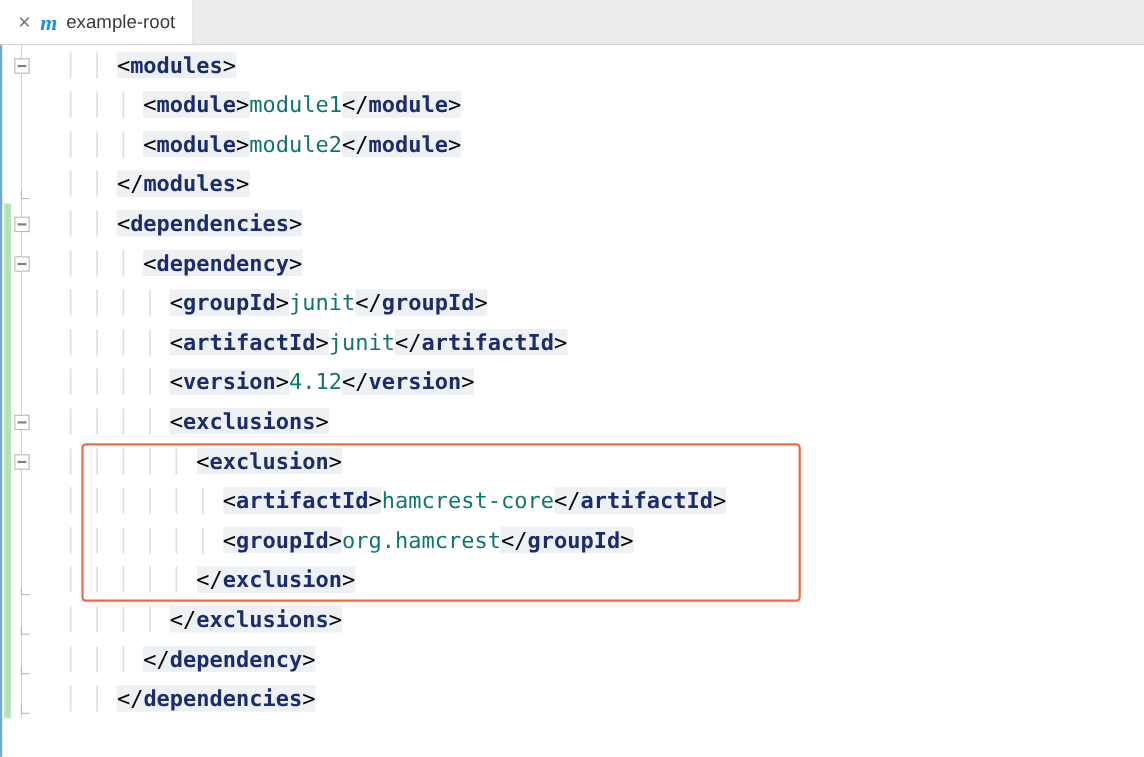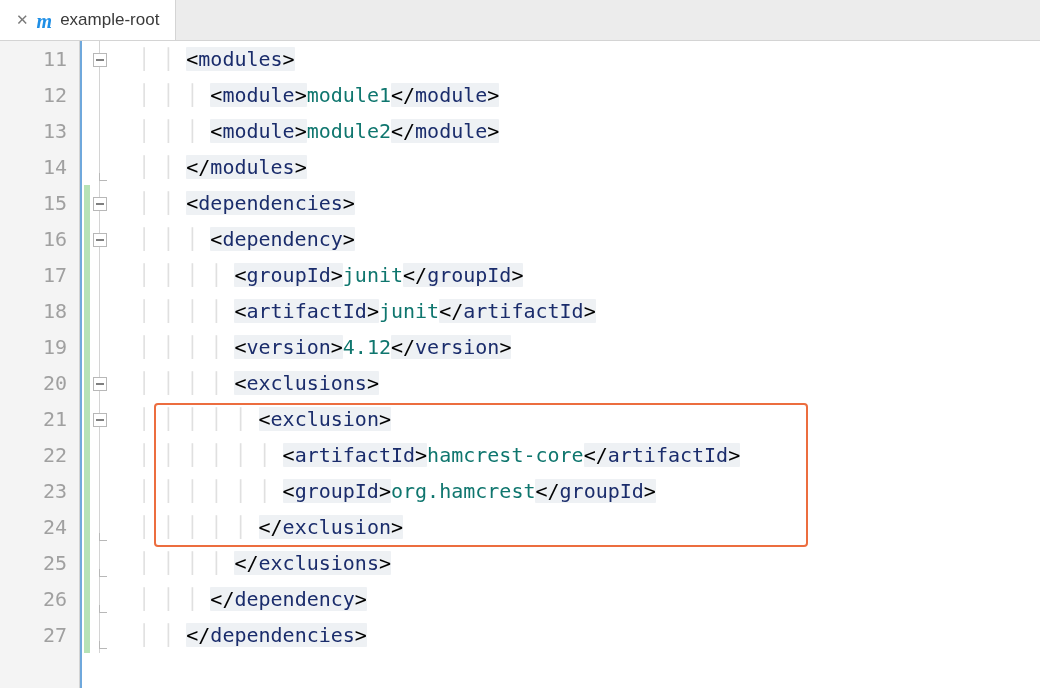--- a/index.html
+++ b/index.html
@@ -119,60 +119,41 @@
   }
   .ind-guide {
     color: #e0e0e0;
     user-select: none;
   }
   .tag-bg {
     background: #eef1f4;
     border-radius: 1px;
   }
   .tok-punc { color: #000000; } 
-  .tok-name { color: #1a2c6b; font-weight: normal; } 
+  .tok-name { color: #1a2c6b; font-weight: bold; } 
   .tok-text { color: #0f766e; }
   .annotation-box {
     position: absolute;
     border: 2px solid #ec6d3f;
     border-radius: 4px;
     pointer-events: none;
   }
 </style>
 </head>
 <body>
 
 <div class="tab-bar">
   <div class="tab">
     <span class="close-x">✕</span>
     <span class="maven-icon">m</span>
     <span>example-root</span>
   </div>
 </div>
 
 <div class="editor">
-  <div class="gutter" id="gutter">
-      <div class="ln">11</div>
-      <div class="ln">12</div>
-      <div class="ln">13</div>
-      <div class="ln">14</div>
-      <div class="ln">15</div>
-      <div class="ln">16</div>
-      <div class="ln">17</div>
-      <div class="ln">18</div>
-      <div class="ln">19</div>
-      <div class="ln">20</div>
-      <div class="ln">21</div>
-      <div class="ln">22</div>
-      <div class="ln">23</div>
-      <div class="ln">24</div>
-      <div class="ln">25</div>
-      <div class="ln">26</div>
-      <div class="ln">27</div>
-    </div>
   <div class="fold-strip" id="foldstrip">
     <div class="left-edge blue"></div>
   <div class="vcs-mark" style="top: 144px; height: 468px;"></div>
       <div class="fold-vert" style="top: 0px; height: 612px;"></div>
       <div class="fold-icon minus" style="top: 0px;"></div>
       <div class="fold-icon minus" style="top: 144px;"></div>
       <div class="fold-icon minus" style="top: 180px;"></div>
       <div class="fold-icon minus" style="top: 324px;"></div>
       <div class="fold-icon minus" style="top: 360px;"></div>
       <div class="fold-end" style="top: 132px;"></div>

